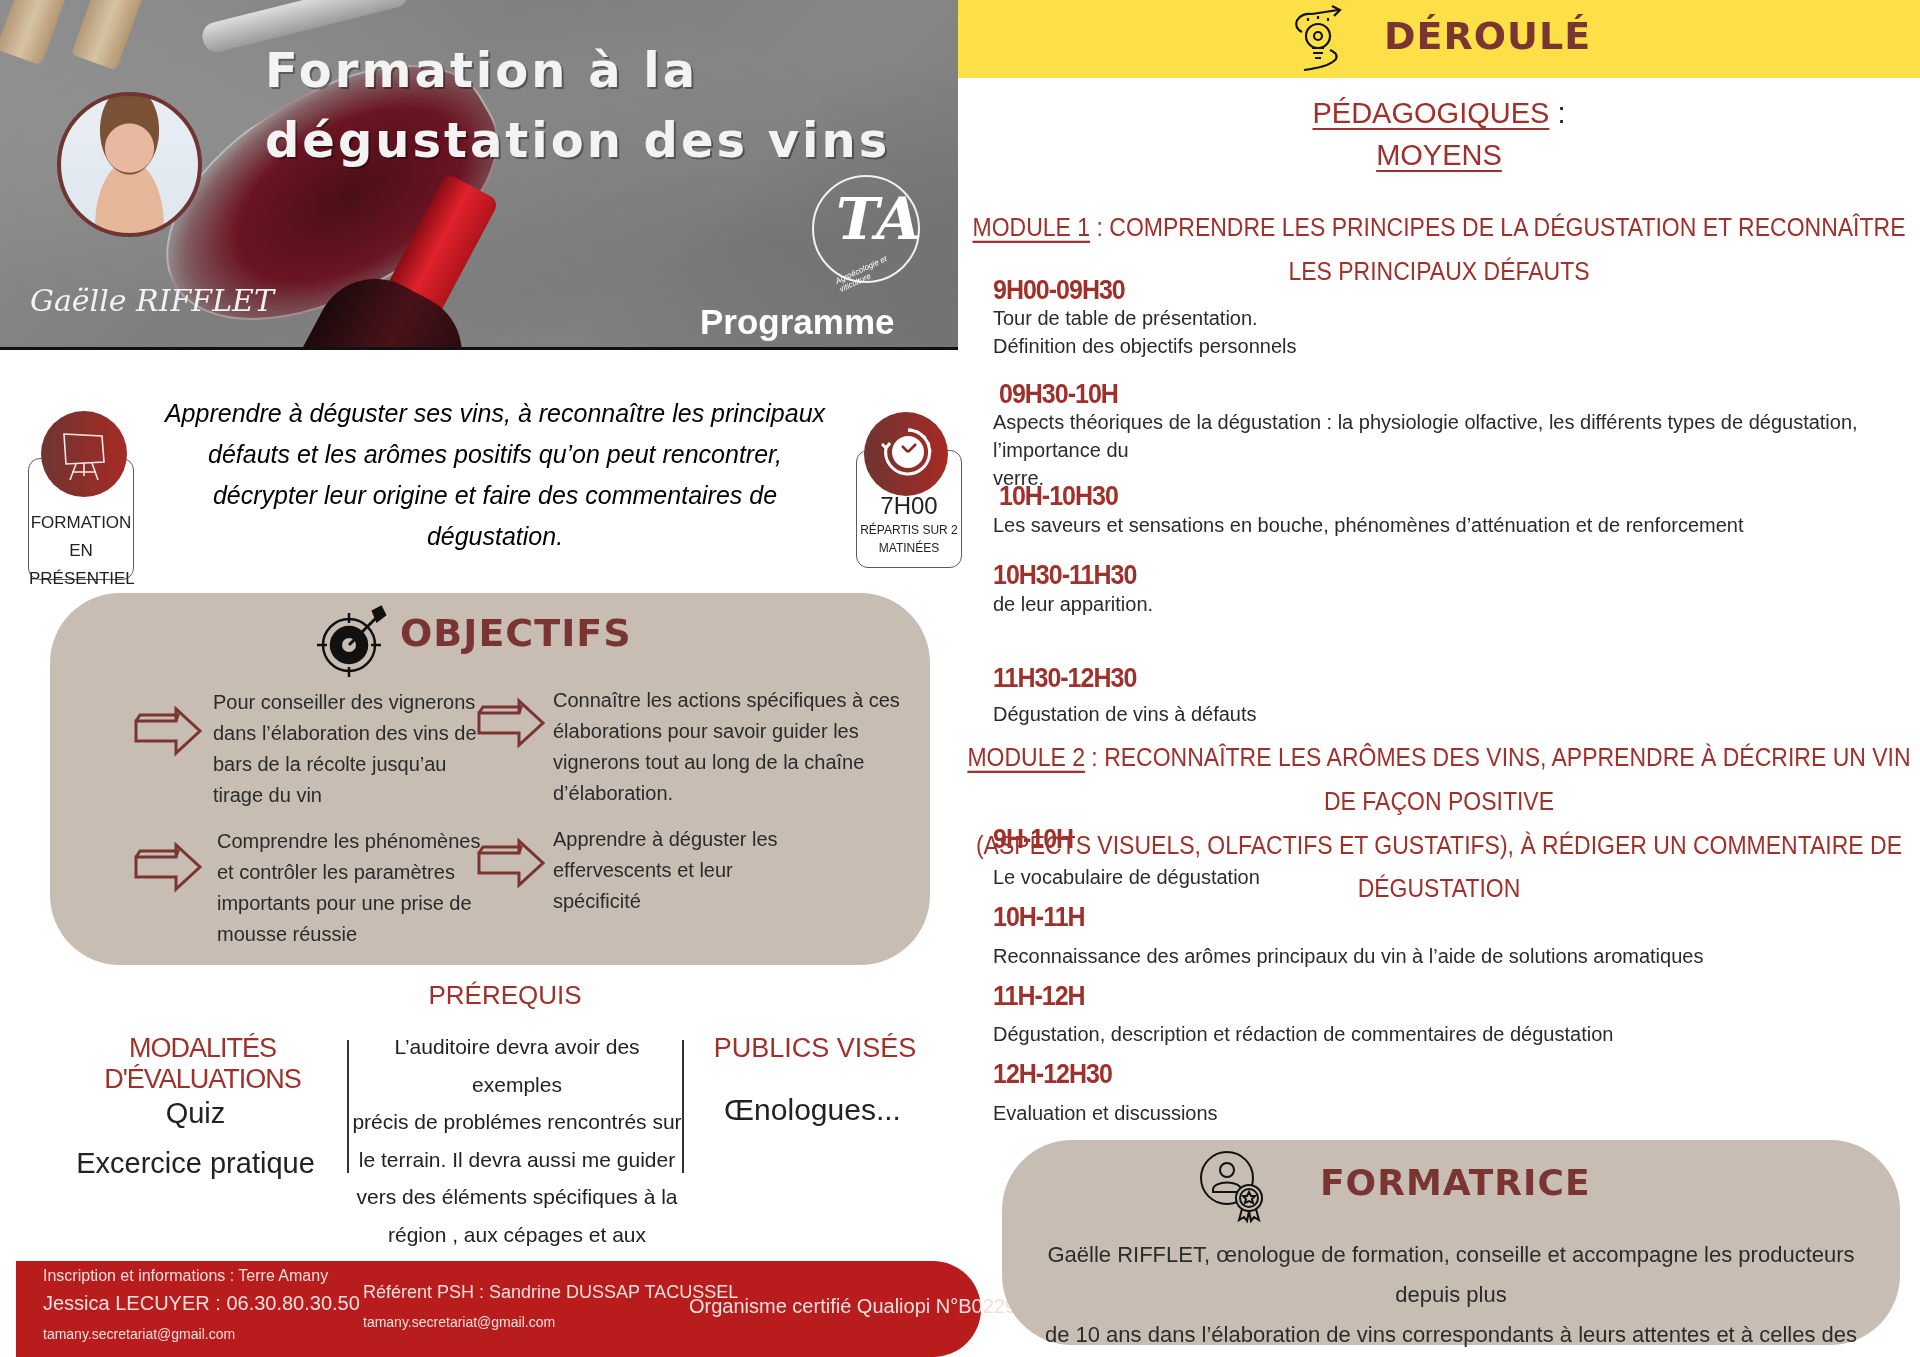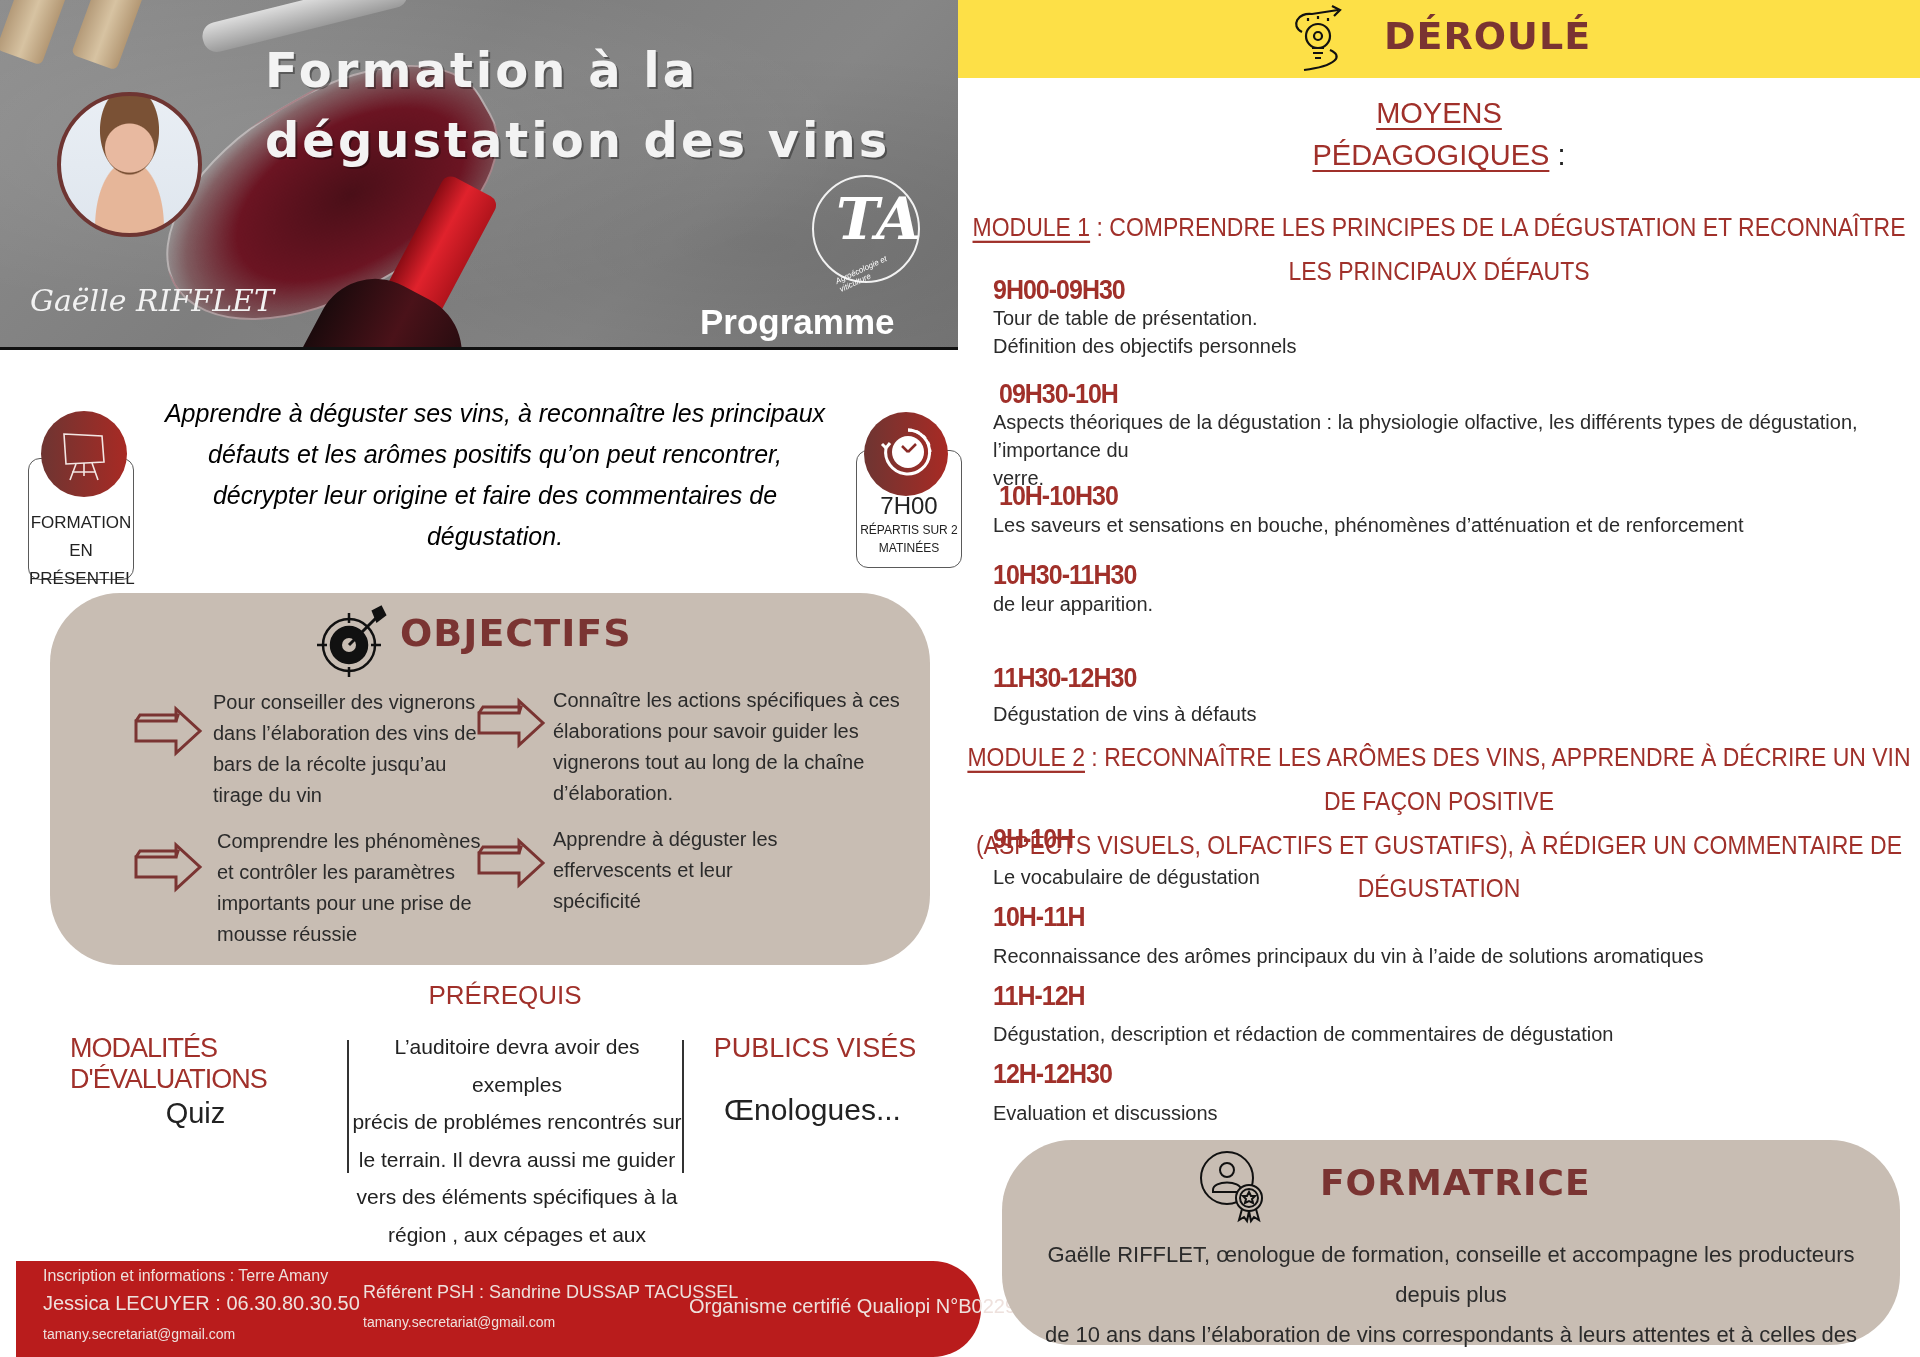--- a/index.html
+++ b/index.html
@@ -259,23 +259,24 @@
   </svg>
   <div class="obj-text" style="left:503px;top:231px;">
     <div>Apprendre à déguster les</div>
     <div>effervescents et leur</div>
     <div>spécificité</div>
   </div>
 </div>
 
 <div class="red-head" style="position:absolute;left:400px;top:980px;width:210px;text-align:center;font-size:26px;">PRÉREQUIS</div>
 
-<div class="red-head" style="position:absolute;left:70px;top:1033px;width:265px;text-align:left;font-size:27px;letter-spacing:-1px;">MODALITÉS D'ÉVALUATIONS</div>
+<div class="red-head" style="position:absolute;left:70px;top:1033px;width:265px;text-align:center;font-size:27px;letter-spacing:-1px;">MODALITÉS D'ÉVALUATIONS</div>
 <div class="plain" style="position:absolute;left:73px;top:1088px;width:245px;text-align:center;font-size:29px;line-height:50px;">
   <div>Quiz</div>
+  <div>Excercice pratique</div>
 </div>
 
 <div class="col-sep" style="left:347px;top:1040px;height:133px;"></div>
 <div class="plain" style="position:absolute;left:352px;top:1028px;width:330px;text-align:center;font-size:21px;line-height:37.5px;">
   <div>L’auditoire devra avoir des exemples</div>
   <div>précis de problémes rencontrés sur</div>
   <div>le terrain. Il devra aussi me guider</div>
   <div>vers des éléments spécifiques à la</div>
   <div>région , aux cépages et aux</div>
   <div>habitudes de travail locales.e</div>
@@ -303,22 +304,22 @@
       <circle cx="30" cy="32" r="4"></circle>
       <path d="M24 44 L36 44 M25 49 L35 49 M27 54 L33 54"></path>
       <path d="M42 46 C56 52 48 62 16 66"></path>
       <path d="M20 14 L20 17 M30 12 L30 15 M40 14 L40 17"></path>
     </svg>
   </div>
   <div class="section-title deroule-title">DÉROULÉ</div>
 </div>
 
 <div class="moyens">
+  <div><u>PÉDAGOGIQUES</u><span class="colon"> :</span></div>
   <div><u>MOYENS</u></div>
-  <div><u>PÉDAGOGIQUES</u><span class="colon"> :</span></div>
 </div>
 
 <div class="module" style="left:958px;top:206px;width:962px;">
   <u>MODULE 1</u><span> : COMPRENDRE LES PRINCIPES DE LA DÉGUSTATION ET RECONNAÎTRE LES PRINCIPAUX DÉFAUTS</span>
 </div>
 
 <div class="slot-time" style="top:273px;">9H00-09H30</div>
 <div class="slot-desc" style="top:304px;">
   <div>Tour de table de présentation.</div>
   <div>Définition des objectifs personnels</div>

